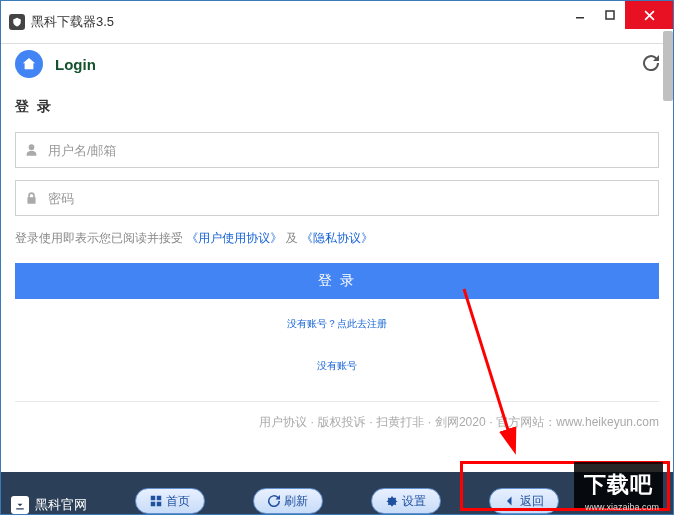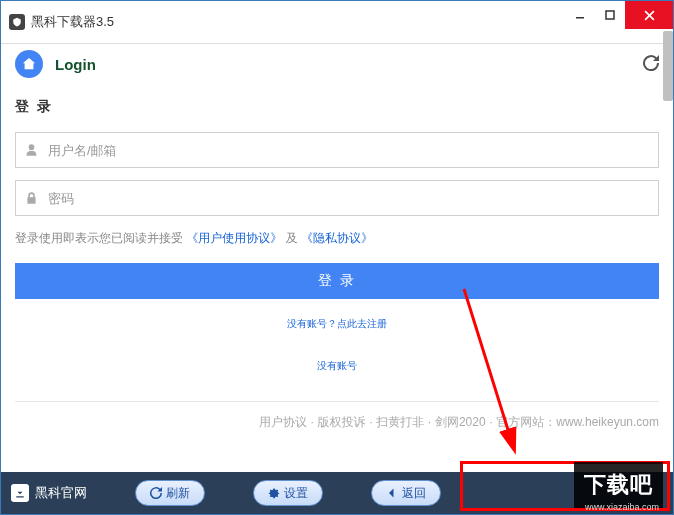--- a/index.html
+++ b/index.html
@@ -39,21 +39,21 @@
     .agreement a { color: #1864d6; text-decoration: none; }
     
     .login-btn { width: 100%; height: 36px; background: #4284f4; color: #fff; border: none; font-size: 14px; letter-spacing: 2px; cursor: pointer; }
     
     .links { text-align: center; margin-top: 18px; }
     .links a { color: #1864d6; text-decoration: none; display: block; margin-bottom: 28px; font-size: 10px; }
     
     .footer-text { text-align: right; color: #aaa; font-size: 12px; margin-top: 12px; padding-top: 12px; border-top: 1px solid #e8e8e8; }
     .footer-text a { color: #aaa; text-decoration: none; }
     
-    .navbar { position: absolute; bottom: 0; left: 0; right: 0; height: 42px; background: #2b4058; display: flex; align-items: center; padding: 0 10px; gap: 48px; }
+    .navbar { position: absolute; bottom: 0; left: 0; right: 0; height: 42px; background: #2b4058; display: flex; align-items: flex-end; padding: 0 10px; gap: 48px; }
     .navbar-left { display: flex; align-items: center; color: #fff; gap: 6px; font-size: 13px; }
     .nav-dl-icon { width: 18px; height: 18px; background: #fff; border-radius: 3px; display: flex; align-items: center; justify-content: center; }
     .nav-dl-icon svg { width: 10px; height: 10px; fill: #2b4058; }
     
     .nav-btn { height: 26px; padding: 0 14px; background: linear-gradient(#e8f0ff,#c8dcf8); border: 1px solid #6090d0; border-radius: 13px; display: flex; align-items: center; gap: 4px; font-size: 12px; color: #2050a0; cursor: pointer; }
     .nav-btn svg { width: 12px; height: 12px; fill: #2050a0; }
     
     .red-box { position: absolute; bottom: 3px; right: 3px; width: 210px; height: 50px; border: 3px solid #ff0000; pointer-events: none; }
     .red-arrow { position: absolute; bottom: 50px; left: 458px; pointer-events: none; }
     
@@ -148,20 +148,29 @@
 
 <div class="navbar">
   <div class="navbar-left">
     <span class="nav-dl-icon">
       <svg viewBox="0 0 16 16">
           <path d="M8 1v8M4 6l4 4 4-4M2 13h12v2H2z"></path>
         </svg>
     </span>
     <span>黑科官网</span>
   </div>
+  <button class="nav-btn">
+    <svg viewBox="0 0 16 16">
+        <rect x="1" y="1" width="6" height="6"></rect>
+        <rect x="9" y="1" width="6" height="6"></rect>
+        <rect x="1" y="9" width="6" height="6"></rect>
+        <rect x="9" y="9" width="6" height="6"></rect>
+      </svg>
+    <span>首页</span>
+  </button>
   <button class="nav-btn">
     <svg viewBox="0 0 16 16">
         <path d="M13.6 2.4A8 8 0 1 0 16 8h-2a6 6 0 1 1-1.8-4.2L10 6h6V0z"></path>
       </svg>
     <span>刷新</span>
   </button>
   <button class="nav-btn">
     <svg viewBox="0 0 16 16">
         <path d="M8 5a3 3 0 1 0 0 6 3 3 0 0 0 0-6zm7 3l-1.5-.3-.7-1.7.8-1.3-1.4-1.4-1.3.8-1.7-.7L9 2H7l-.3 1.5-1.7.7-1.3-.8L2.3 4.8l.8 1.3-.7 1.7L1 8v1l1.5.3.7 1.7-.8 1.3 1.4 1.4 1.3-.8 1.7.7L7 15h2l.3-1.5 1.7-.7 1.3.8 1.4-1.4-.8-1.3.7-1.7L15 9z"></path>
       </svg>

